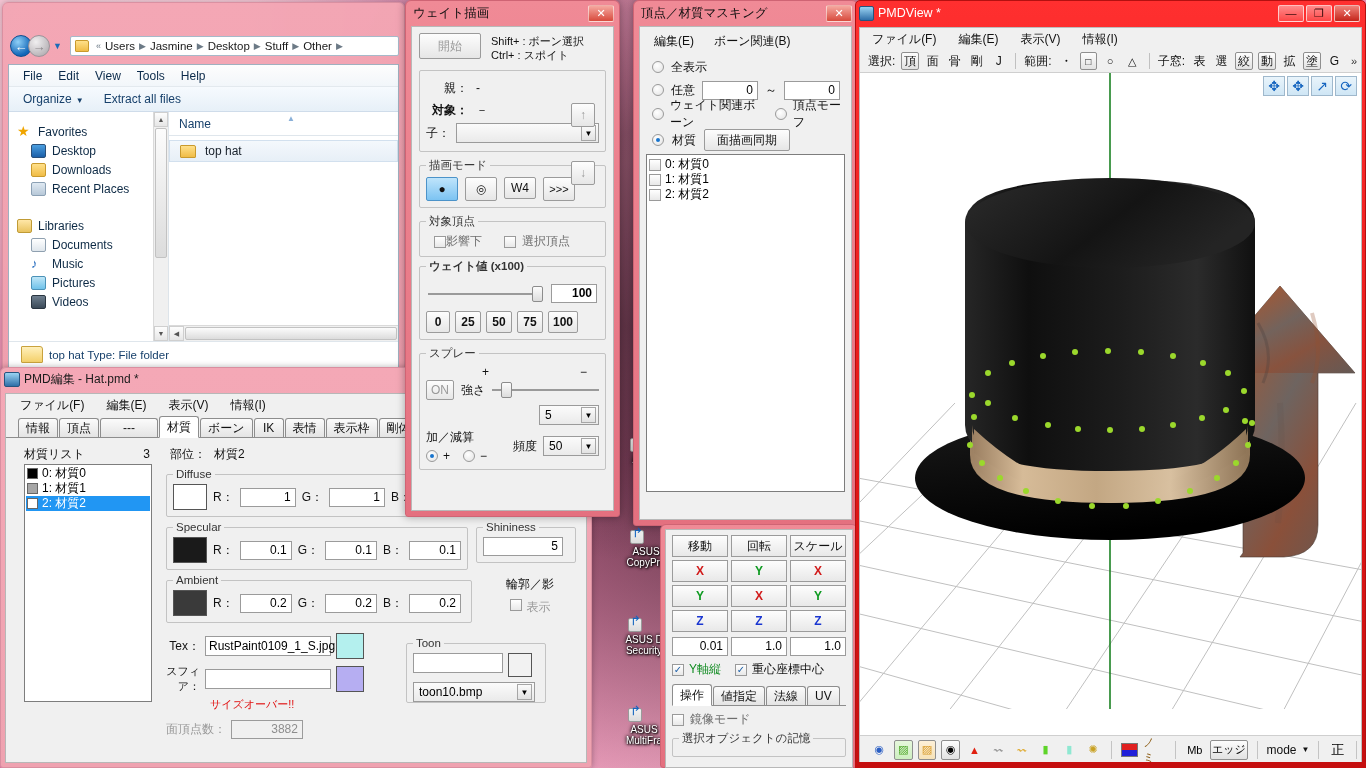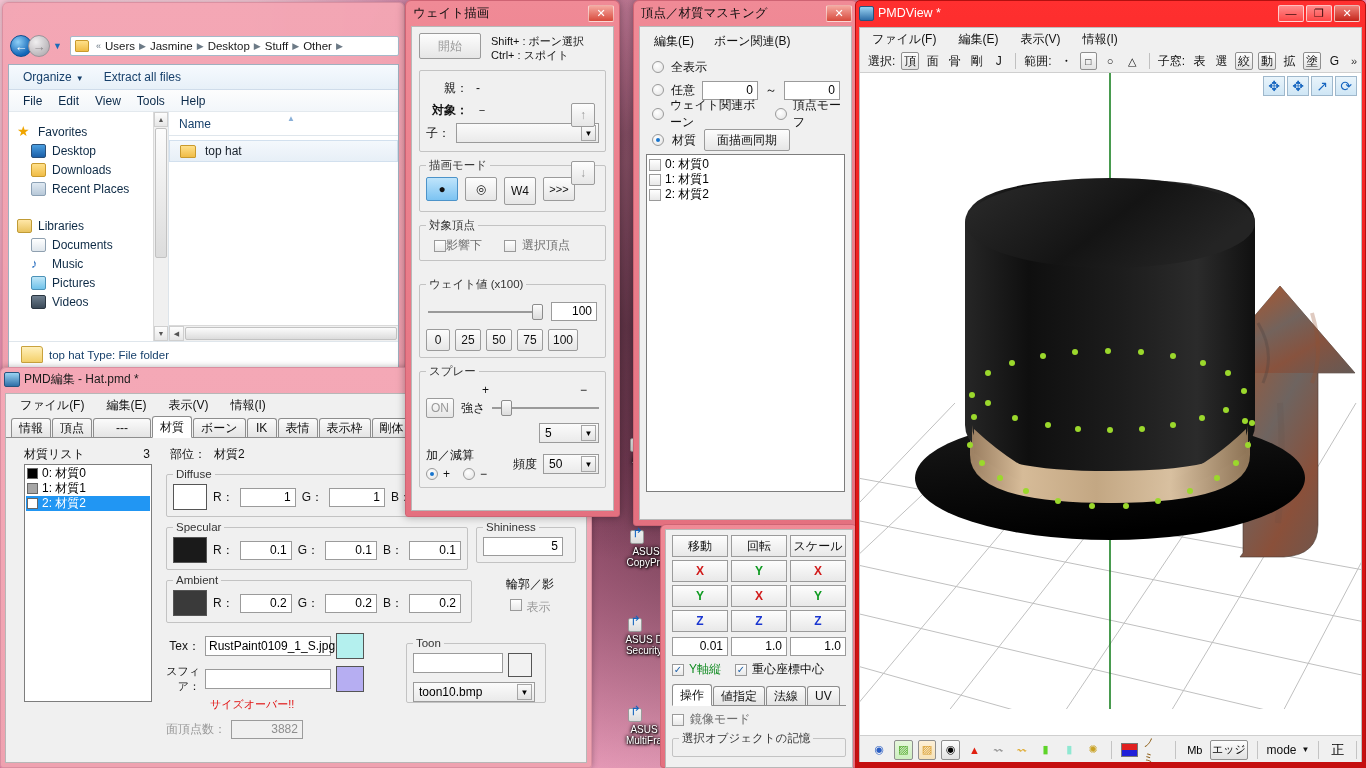--- a/index.html
+++ b/index.html
@@ -109,21 +109,21 @@
   #pmde { left:0px; top:367px; width:592px; height:401px; }
   #pmde .frame{ background:linear-gradient(#f4a8b6,#efa2b0); border:1px solid #d98fa0;
      box-shadow:0 0 6px rgba(0,0,0,.3); }
   #pmde .tbar{ height:24px; }
   #pmde-ico{ width:16px;height:15px; background:linear-gradient(#9ad3f2,#2f6fa8); border:1px solid #27547e;
      border-radius:2px; position:relative; }
   #pmde-body{ position:absolute; left:5px; top:26px; right:5px; bottom:5px; background:#f0f0f0;
      border:1px solid #b7b7b7; display:flex; flex-direction:column; }
   .mbar{ height:22px; display:flex; align-items:center; gap:22px; padding-left:14px;
      font-size:12px; color:#111; }
-  .tabstrip{ height:22px; display:flex; align-items:flex-end; padding-left:5px; gap:1px;
+  .tabstrip{ height:22px; display:flex; align-items:flex-end; padding-left:12px; gap:1px;
      border-bottom:1px solid #8d8d8d; }
   .tb{ height:19px; min-width:30px; padding:0 7px; background:linear-gradient(#fbfbfb,#e4e4e4);
      border:1px solid #8d8d8d; border-bottom:none; border-radius:3px 3px 0 0; font-size:12px;
      display:flex; align-items:center; justify-content:center; color:#111; }
   .tb.on{ height:22px; background:#fff; border-bottom:1px solid #fff; font-weight:normal; margin-bottom:-1px;}
   #pmde-content{ flex:1; display:flex; min-height:0; padding:6px 0 0 0; }
   #matlist-col{ width:205px; padding-left:18px; }
   #matlist-head{ display:flex; align-items:center; font-size:12px; color:#111; height:20px; }
   #matlist-head .n{ margin-left:auto; margin-right:16px; }
   #matlist{ height:238px; background:#fff; border:1px solid #7d7d7d; margin-right:14px; padding:1px; }
@@ -270,30 +270,30 @@
       <span class="crumb">Desktop</span>
       <span class="sep">▶</span>
       <span class="crumb">Stuff</span>
       <span class="sep">▶</span>
       <span class="crumb">Other</span>
       <span class="sep">▶</span>
     </div>
   </div>
 
   <div id="exp-body">
-    <div id="exp-tool">
-      <span><span>Organize</span><span class="caret">▼</span></span>
-      <span>Extract all files</span>
-    </div>
     <div id="exp-menu">
       <span>File</span>
       <span>Edit</span>
       <span>View</span>
       <span>Tools</span>
       <span>Help</span>
+    </div>
+    <div id="exp-tool">
+      <span><span>Organize</span><span class="caret">▼</span></span>
+      <span>Extract all files</span>
     </div>
 
     <div id="exp-main">
       <div id="exp-tree">
         <div class="grp">
           <span class="ic star">★</span>
           <span>Favorites</span>
         </div>
         <div class="sub">
           <span class="ic desk"></span>
@@ -546,40 +546,40 @@
       <div style="position:absolute;"></div>
     </fieldset>
     <div class="btn dis" style="position:absolute; right:18px; top:76px; width:24px;height:24px">↑</div>
     <div class="btn dis" style="position:absolute; right:18px; top:134px; width:24px;height:24px">↓</div>
 
     <fieldset class="gb" style="margin:6px 0 0 0;">
       <legend>描画モード</legend>
       <div style="display:flex; gap:7px;">
         <div class="btn" style="width:32px;height:24px;background:linear-gradient(#bfe4fb,#7cc3f2);border-color:#4c93c9">●</div>
         <div class="btn" style="width:32px;height:24px">◎</div>
-        <div class="btn" style="width:32px;height:28px">W4</div>
+        <div class="btn" style="width:32px;height:22px">W4</div>
         <div class="btn" style="width:32px;height:24px;font-size:11px">&gt;&gt;&gt;</div>
       </div>
     </fieldset>
 
     <fieldset class="gb" style="margin:6px 0 0 0;">
       <legend>対象頂点</legend>
       <div style="display:flex; gap:22px; align-items:center; padding-left:8px;">
         <span style="display:flex;align-items:center;gap:0;color:#6e6e6e">
           <span class="cb"></span>
           <span>影響下</span>
         </span>
         <span style="display:flex;align-items:center;gap:6px;color:#6e6e6e">
           <span class="cb"></span>
           <span>選択頂点</span>
         </span>
       </div>
     </fieldset>
 
-    <fieldset class="gb" style="margin:16px 0 0 0;">
+    <fieldset class="gb" style="margin:2px 0 0 0;font-weight:bold;">
       <legend><span>ウェイト値 (x100)</span></legend>
       <div style="display:flex; align-items:center; gap:8px; padding:6px 2px 0;">
         <span class="sldtrack">
           <span class="sldthumb" style="right:0"></span>
         </span>
         <span class="nfield" style="width:46px">100</span>
       </div>
       <div style="display:flex; gap:5px; margin-top:8px;">
         <div class="btn" style="width:24px;height:22px">0</div>
         <div class="btn" style="width:26px;height:22px">25</div>

